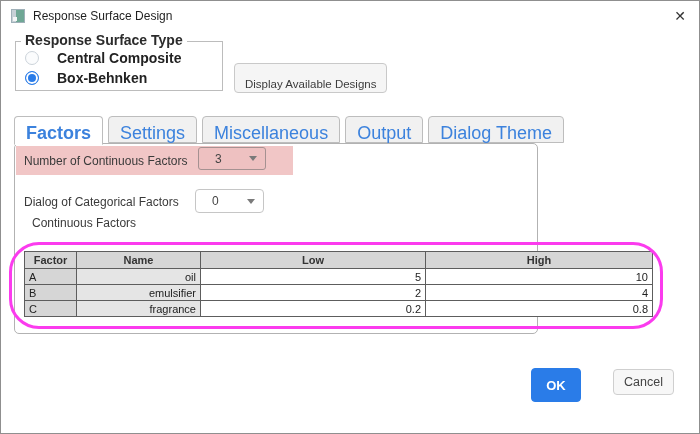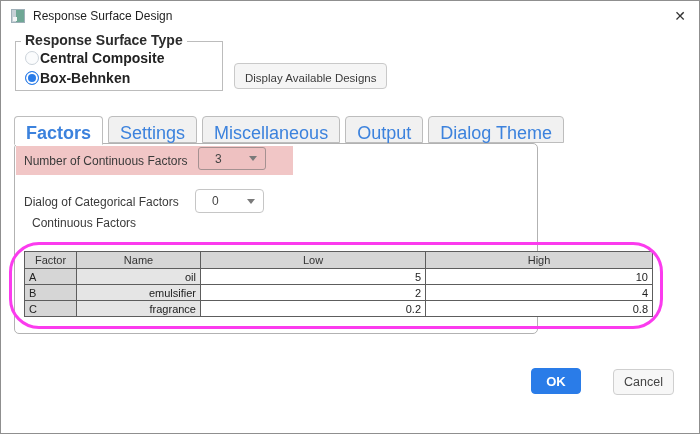--- a/index.html
+++ b/index.html
@@ -36,31 +36,31 @@
   .radio-row.r1 { top:7px; }
   .radio-row.r2 { top:27px; }
   .radio {
     width:14px; height:14px; border-radius:50%;
     border:1px solid #ccd3da; background:#fbfcfd; flex:0 0 auto;
   }
   .radio.selected {
     border:1px solid #2a7ce8; background:#2a7ce8;
     box-shadow: inset 0 0 0 2px #ffffff;
   }
-  .radio-label { margin-left:1px; font-size:14px; font-weight:600; color:#222; white-space:nowrap; }
+  .radio-label { margin-left:18px; font-size:14px; font-weight:600; color:#222; white-space:nowrap; }
 
   
   button { font-family:"Liberation Sans", sans-serif; cursor:pointer; }
   .btn-designs {
-    position:absolute; left:233px; top:62px; height:26px; padding:8px 10px;
+    position:absolute; left:233px; top:62px; height:26px; padding:14px 10px;
     background:#f5f5f5; border:1px solid #c9c9c9; border-radius:4px;
     font-size:11.5px; color:#3c3c3c;
   }
   .btn-ok {
-    position:absolute; left:530px; top:367px; width:50px; height:26px;
+    position:absolute; left:530px; top:367px; width:50px; height:34px;
     background:#2a7ce8; border:1px solid #2a7ce8; border-radius:4px;
     color:#fff; font-size:13px; font-weight:bold;
   }
   .btn-cancel {
     position:absolute; left:612px; top:368px; width:61px; height:26px;
     background:#f7f7f7; border:1px solid #cfcfcf; border-radius:4px;
     color:#444; font-size:12.5px;
   }
 
   
@@ -110,21 +110,21 @@
 
   
   table.factors {
     position:absolute; left:9px; top:107px; width:628px;
     border-collapse:collapse; table-layout:fixed;
     font-size:11px; color:#222;
   }
   table.factors th, table.factors td {
     border:1px solid #5d5d5d; padding:0 4px; height:16px; overflow:hidden; white-space:nowrap;
   }
-  table.factors th { height:17px; background:#d6d6d6; font-weight:normal; color:#333; text-align:center; }
+  table.factors th { height:17px; background:#d6d6d6; font-weight:bold; color:#333; text-align:center; }
   table.factors td.rowhead { background:#d6d6d6; text-align:left; }
   table.factors td.name { text-align:right; background:#e5e5e5;margin-top:45px; }
   table.factors td.num { text-align:right; background:#fff; }
 
   
   .annotation {
     position:absolute; left:8px; top:241px; width:654px; height:87px;
     border:3px solid #fb3bee; border-radius:30px;
     pointer-events:none; z-index:6;
   }

